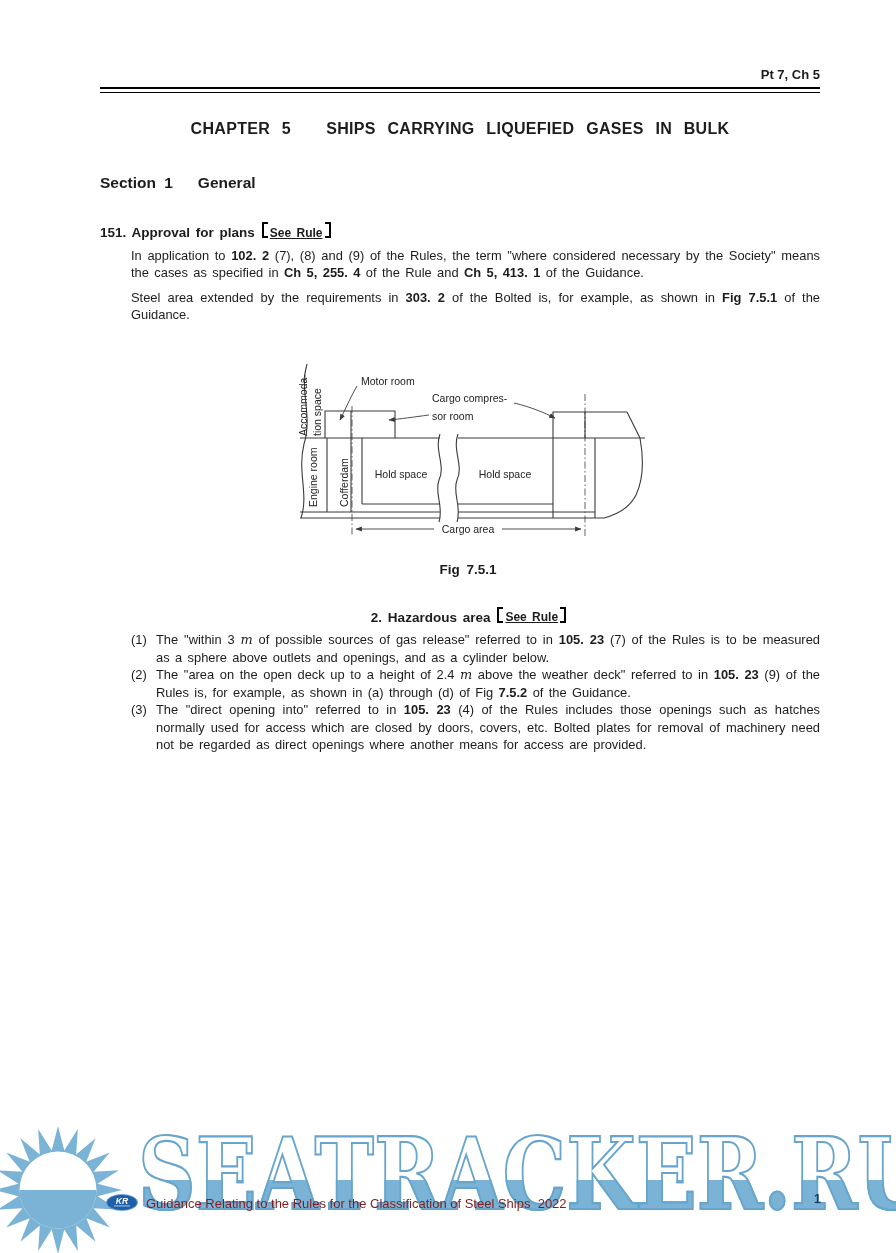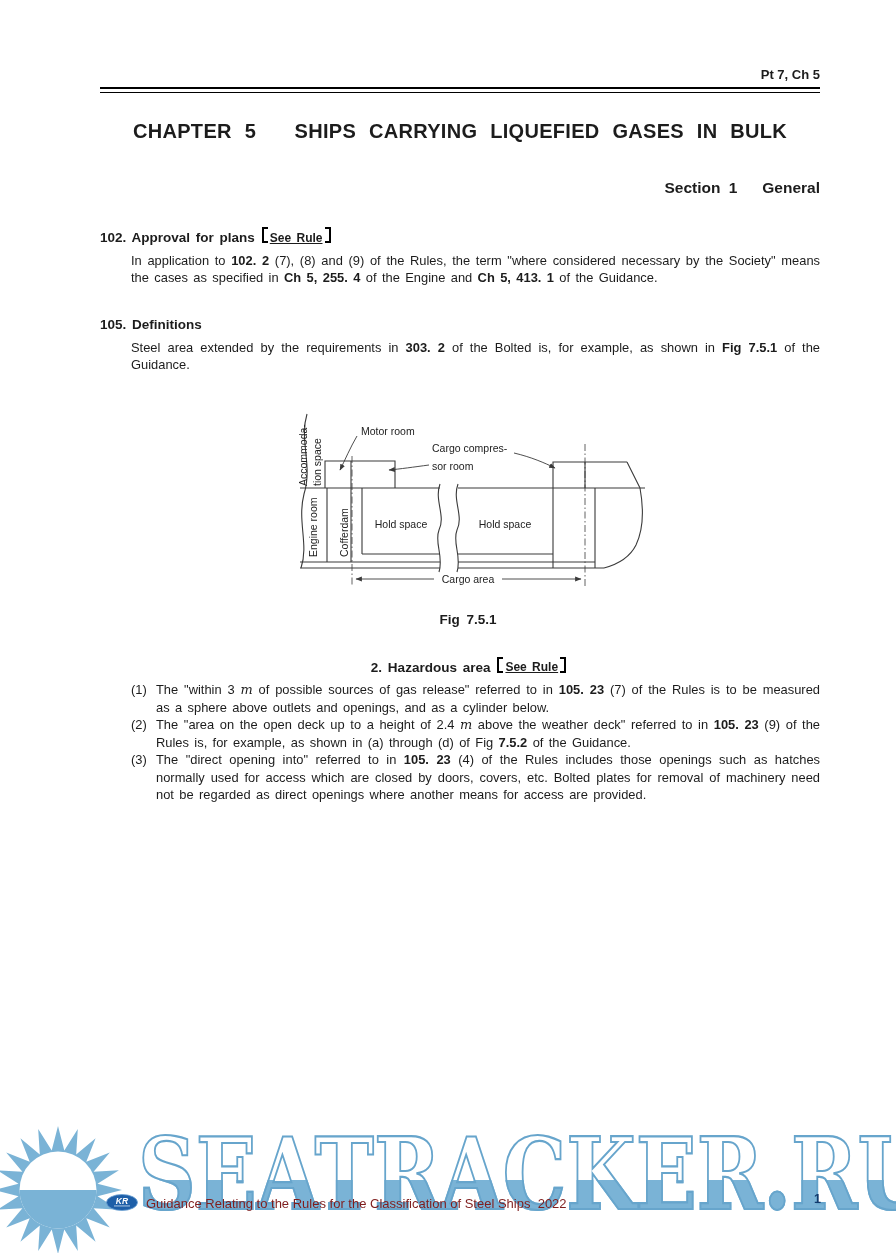--- a/index.html
+++ b/index.html
@@ -2,23 +2,23 @@
 <html><head>
 <meta charset="utf-8">
 <style>
   html,body{margin:0;padding:0;}
   body{width:896px;height:1253px;position:relative;background:#fff;overflow:hidden;
        font-family:"Liberation Sans",sans-serif;color:#1c1c1c;}
   .content{position:absolute;left:100px;top:46px;width:720px;}
   .hdr{display:flex;justify-content:space-between;align-items:flex-end;
        font-size:13px;font-weight:bold;line-height:19px;white-space:pre-wrap;}
   .rule{margin-top:3px;height:3px;border-top:2.5px solid #000;border-bottom:1.5px solid #000;}
-  .chapter{margin-top:27px;text-align:center;font-size:20px;font-weight:bold;
+  .chapter{margin-top:27px;text-align:center;font-size:16px;font-weight:bold;
            letter-spacing:.3px;word-spacing:7px;white-space:pre-wrap;}
-  .section{margin-top:36px;text-align:right;font-size:15.5px;font-weight:bold;
+  .section{margin-top:36px;text-align:left;font-size:15.5px;font-weight:bold;
            word-spacing:4px;white-space:pre-wrap;}
   .art-head{margin-top:30px;font-size:13.5px;font-weight:bold;word-spacing:2px;}
   .sub{margin-left:17px;}
   .sub-head{margin-top:16px;font-size:13.5px;font-weight:bold;word-spacing:2px;}
   .see{font-weight:bold;font-size:12px;margin-left:7px;white-space:nowrap;text-decoration:underline;}
   .brk{display:inline-block;width:4px;height:12px;vertical-align:-1.5px;}
   .brk-l{border:2px solid #000;border-right:none;margin-right:2px;}
   .brk-r{border:2px solid #000;border-left:none;margin-left:2px;}
   .para{margin:7px 0 0 31px;text-align:justify;text-align-last:left;
         font-size:12.9px;line-height:17.5px;word-spacing:1.8px;}
@@ -58,26 +58,25 @@
     <div>
     </div>
     <div>Pt 7, Ch 5</div>
   </div>
   <div class="rule"></div>
 
   <div class="chapter">CHAPTER 5   SHIPS CARRYING LIQUEFIED GASES IN BULK</div>
   <div class="section">Section 1   General</div>
 
   <div>
-    <div class="art-head"><span>102. Approval for plans</span><span class="see"><span class="brk brk-l"></span><span>See Rule</span><span class="brk brk-r"></span></span></div>
-    <div class="para"><span>In application to </span><b>102. 2</b><span> (7), (8) and (9) of the Rules, the term "where considered necessary by the Society" means the cases as specified in </span><b>Ch 5, 255. 4</b><span> of the Engine and </span><b>Ch 5, 413. 1</b><span> of the Guidance.</span></div>
+    <div class="art-head"><span>151. Approval for plans</span><span class="see"><span class="brk brk-l"></span><span>See Rule</span><span class="brk brk-r"></span></span></div>
+    <div class="para"><span>In application to </span><b>102. 2</b><span> (7), (8) and (9) of the Rules, the term "where considered necessary by the Society" means the cases as specified in </span><b>Ch 5, 255. 4</b><span> of the Rule and </span><b>Ch 5, 413. 1</b><span> of the Guidance.</span></div>
   </div>
 
   <div>
-    <div class="art-head">105. Definitions</div>
 
     <div class="sub">
       <div class="para"><span>Steel area extended by the requirements in </span><b>303. 2</b><span> of the Bolted is, for example, as shown in </span><b>Fig 7.5.1</b><span> of the Guidance.</span></div>
     </div>
 
     <div class="figwrap">
       <svg width="360" height="192" viewBox="0 0 360 192">
         <defs>
           <marker id="arr" orient="auto" markerWidth="8" markerHeight="7" refX="6.5" refY="2.8">
             <path d="M0,0 L7,2.8 L0,5.6 z" fill="#3a3a3a"></path>

